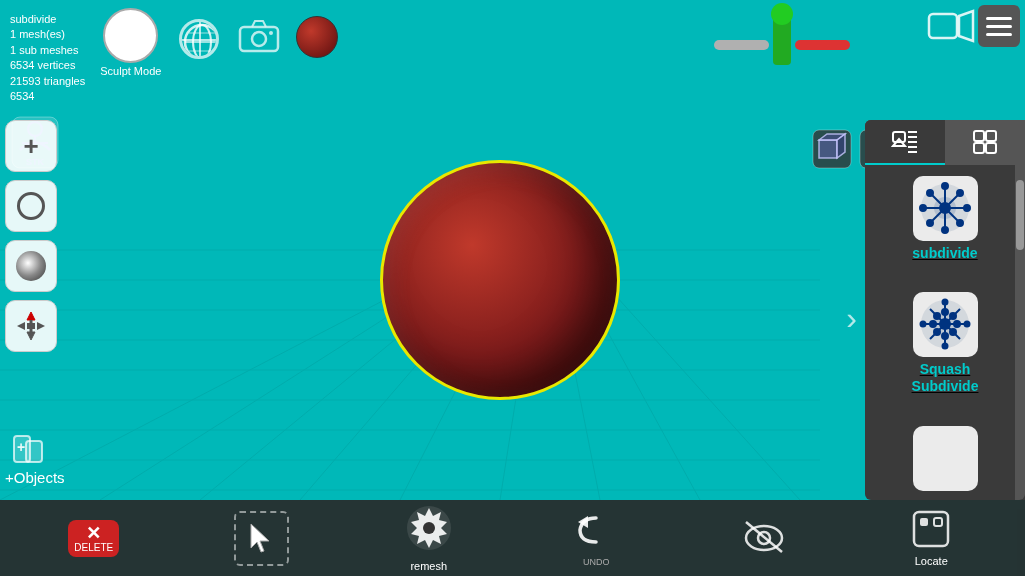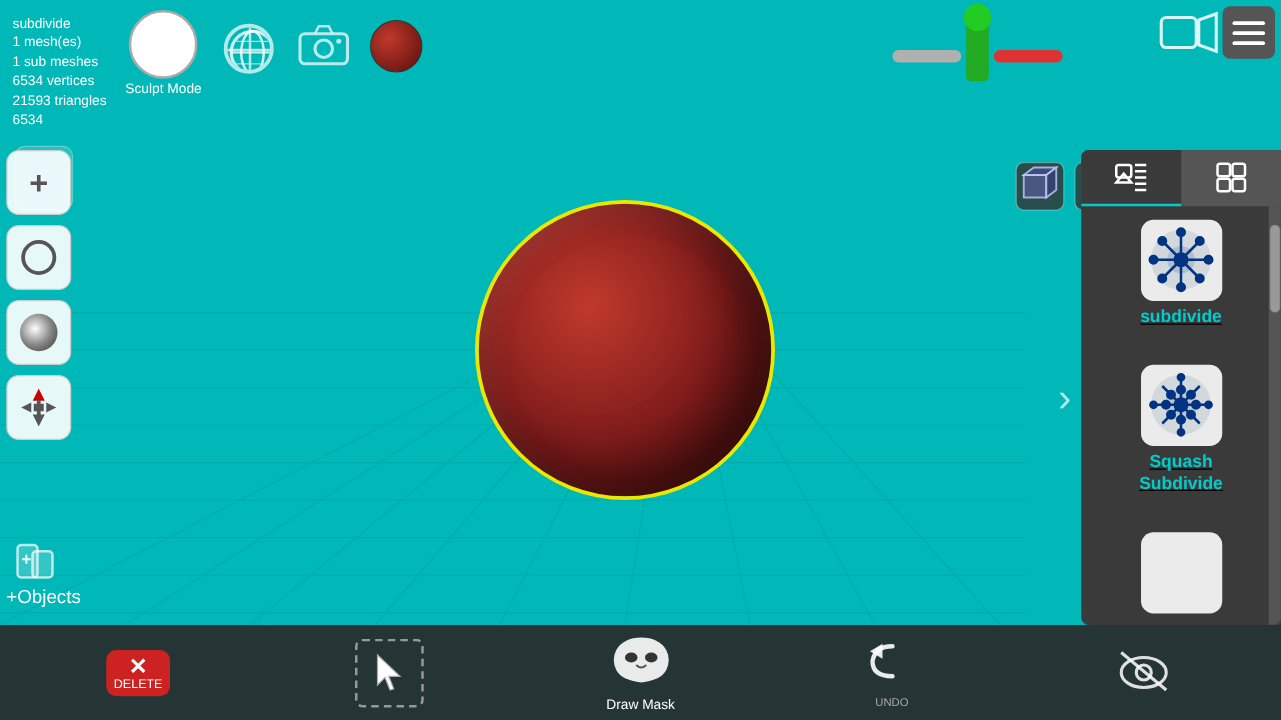--- a/index.html
+++ b/index.html
@@ -663,35 +663,34 @@
     </div>
 
     <div class="bottom-tool">
       <div style="width:55px; height:55px; border:2px dashed rgba(255,255,255,0.5); border-radius:6px; display:flex; align-items:center; justify-content:center;">
         <svg width="28" height="32" viewBox="0 0 28 32">
           <polygon points="4,2 4,26 10,20 14,30 17,29 13,19 22,19" fill="white" stroke="#aaa" stroke-width="1"></polygon>
         </svg>
       </div>
     </div>
 
-
     <div class="bottom-tool">
-      <div>
-        <svg width="48" height="44" viewBox="0 0 48 44">
-
-          <path d="M24 4 Q38 4 44 14 Q48 22 44 30 Q40 38 24 40 Q8 38 4 30 Q0 22 4 14 Q10 4 24 4 Z" fill="rgba(255,255,255,0.9)"></path>
-
-          <ellipse cx="16" cy="20" rx="5" ry="4" fill="#333"></ellipse>
-          <ellipse cx="32" cy="20" rx="5" ry="4" fill="#333"></ellipse>
-
-          <path d="M20 26 Q24 30 28 26" stroke="#555" stroke-width="1.5" fill="none"></path>
-        </svg>
-      </div>
-      <div class="bottom-tool-label">Draw Mask</div>
-    </div>
+      <div style="font-size:30px; line-height:1;">
+        <svg width="48" height="48" viewBox="0 0 48 48">
+          <circle cx="24" cy="24" r="22" fill="rgba(255,255,255,0.1)" stroke="none"></circle>
+
+          <g fill="rgba(255,255,255,0.9)" stroke="none">
+            <polygon points="24,4 28,12 36,8 34,16 42,18 36,24 42,30 34,32 36,40 28,36 24,44 20,36 12,40 14,32 6,30 12,24 6,18 14,16 12,8 20,12"></polygon>
+          </g>
+          <circle cx="24" cy="24" r="6" fill="#333"></circle>
+        </svg>
+      </div>
+      <div class="bottom-tool-label">remesh</div>
+    </div>
+
 
 
     <div class="bottom-tool">
       <div>
         <svg width="44" height="40" viewBox="0 0 44 40">
           <path d="M22 8 Q8 8 6 20 Q6 32 22 32" stroke="rgba(255,255,255,0.9)" stroke-width="3.5" fill="none" stroke-linecap="round"></path>
           <polygon points="4,12 14,6 14,18" fill="rgba(255,255,255,0.9)"></polygon>
         </svg>
       </div>
       <div class="bottom-tool-sublabel">UNDO</div>
@@ -701,15 +700,25 @@
     <div class="bottom-tool">
       <div>
         <svg width="48" height="40" viewBox="0 0 48 40">
           <ellipse cx="24" cy="22" rx="18" ry="12" fill="none" stroke="rgba(255,255,255,0.85)" stroke-width="2.5"></ellipse>
           <circle cx="24" cy="22" r="6" fill="none" stroke="rgba(255,255,255,0.85)" stroke-width="2.5"></circle>
           <line x1="6" y1="6" x2="42" y2="36" stroke="rgba(255,255,255,0.85)" stroke-width="2.5"></line>
         </svg>
       </div>
     </div>
 
+    <div class="bottom-tool">
+      <div>
+        <svg width="38" height="38" viewBox="0 0 38 38">
+          <rect x="2" y="2" width="34" height="34" rx="5" fill="none" stroke="rgba(255,255,255,0.85)" stroke-width="2.5"></rect>
+          <rect x="8" y="8" width="8" height="8" rx="2" fill="rgba(255,255,255,0.85)"></rect>
+          <rect x="22" y="8" width="8" height="8" rx="2" fill="none" stroke="rgba(255,255,255,0.85)" stroke-width="2"></rect>
+        </svg>
+      </div>
+      <div class="bottom-tool-label">Locate</div>
+    </div>
   </div>
 
 </div>
 
 </body></html>

